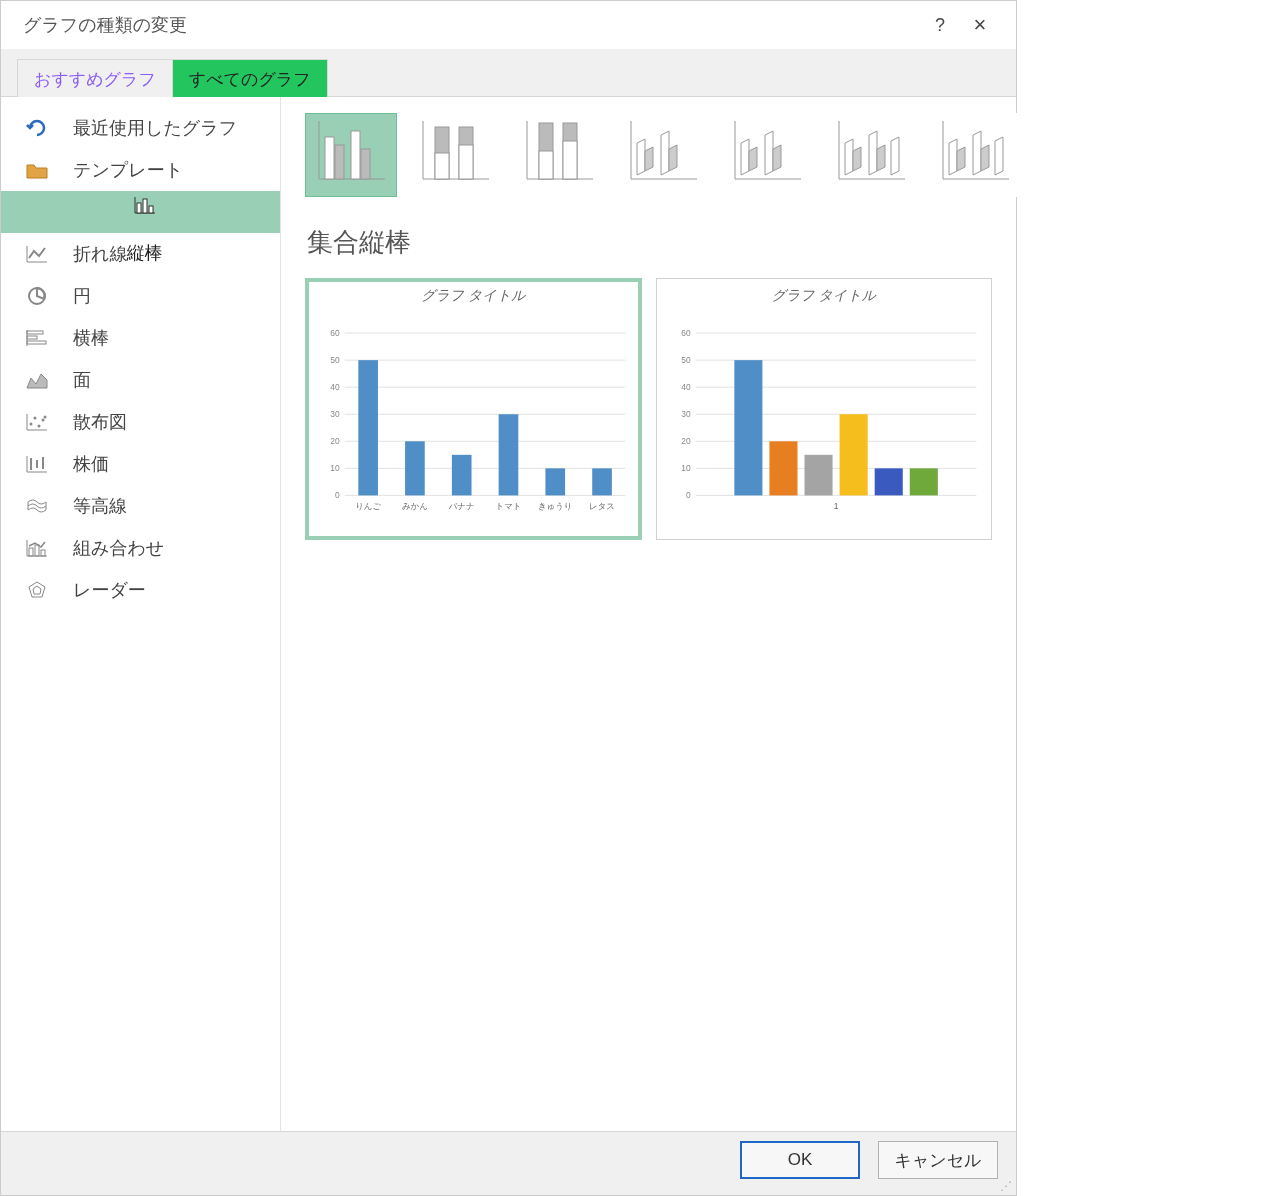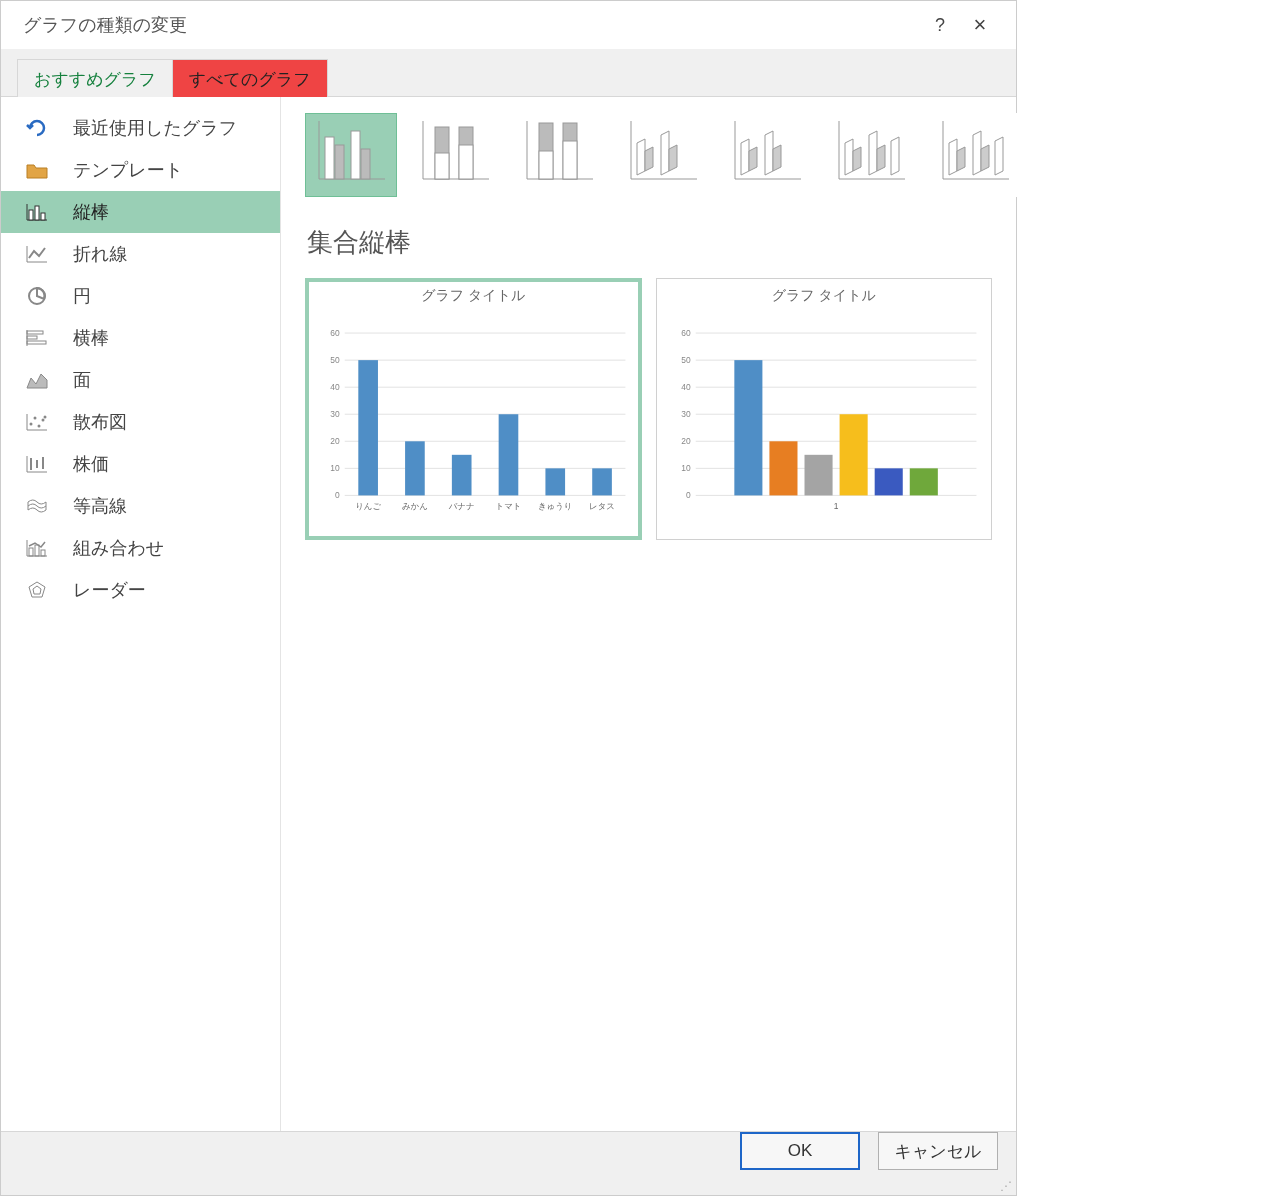--- a/index.html
+++ b/index.html
@@ -44,28 +44,28 @@
     border-bottom: 1px solid #d7d7d7;
     padding: 6px 0 0 16px;
     height: 48px;
   }
   .tab {
     padding: 8px 16px 6px 16px;
     font-size: 17px;
     border: 1px solid #d7d7d7;
     border-bottom: none;
     background: #f0f0f0;
-    color: #15803d;
+    color: #8b5cf6;
     cursor: pointer;
     margin-right: -1px;
     position: relative;
     top: 1px;
   }
   .tab.active {
-    background: #ef4444;
+    background: #22c55e;
     color: #222;
     z-index: 2;
   }
   .body {
     flex: 1;
     display: flex;
     background: #fff;
     min-height: 0;
   }
   .sidebar {
@@ -84,20 +84,21 @@
     gap: 22px;
   }
   .side-item .icon-slot {
     width: 28px; height: 28px;
     display: flex; align-items: center; justify-content: center;
     flex-shrink: 0;
   }
   .side-item.selected {
     background: #99cfb5;
     color: #222;
+    flex-direction: column;
   }
   .main {
     flex: 1;
     padding: 16px 24px;
     display: flex; flex-direction: column;
     min-width: 0;
   }
   .subtype-row {
     display: flex;
     gap: 12px;
@@ -136,37 +137,38 @@
   }
   .preview-card.selected {
     border: 4px solid #99cfb5;
     padding: 5px 7px 3px 7px;
   }
   .preview-title {
     text-align: center;
     font-size: 14px;
     color: #666;
     margin-bottom: 4px;
+    font-style: italic;
   }
   .chart-box {
     flex: 1;
     position: relative;
   }
   .chart-svg { width: 100%; height: 100%; }
   .axis-txt { font-size: 10px; fill: #888; }
   .cat-txt  { font-size: 10px; fill: #666; text-anchor: middle; }
   .grid-line { stroke: #ddd; stroke-width: 1; }
   .footerbar {
     height: 64px;
     background: #f0f0f0;
     border-top: 1px solid #d7d7d7;
     display: flex;
-    align-items: flex-start;
+    align-items: flex-end;
     justify-content: flex-end;
-    padding: 0 18px;
+    padding: 16px 18px;
     gap: 18px;
   }
   .btn {
     min-width: 120px;
     height: 38px;
     border: 1px solid #b0b0b0;
     background: #f7f7f7;
     font-size: 17px;
     cursor: pointer;
     display: flex; align-items: center; justify-content: center;

